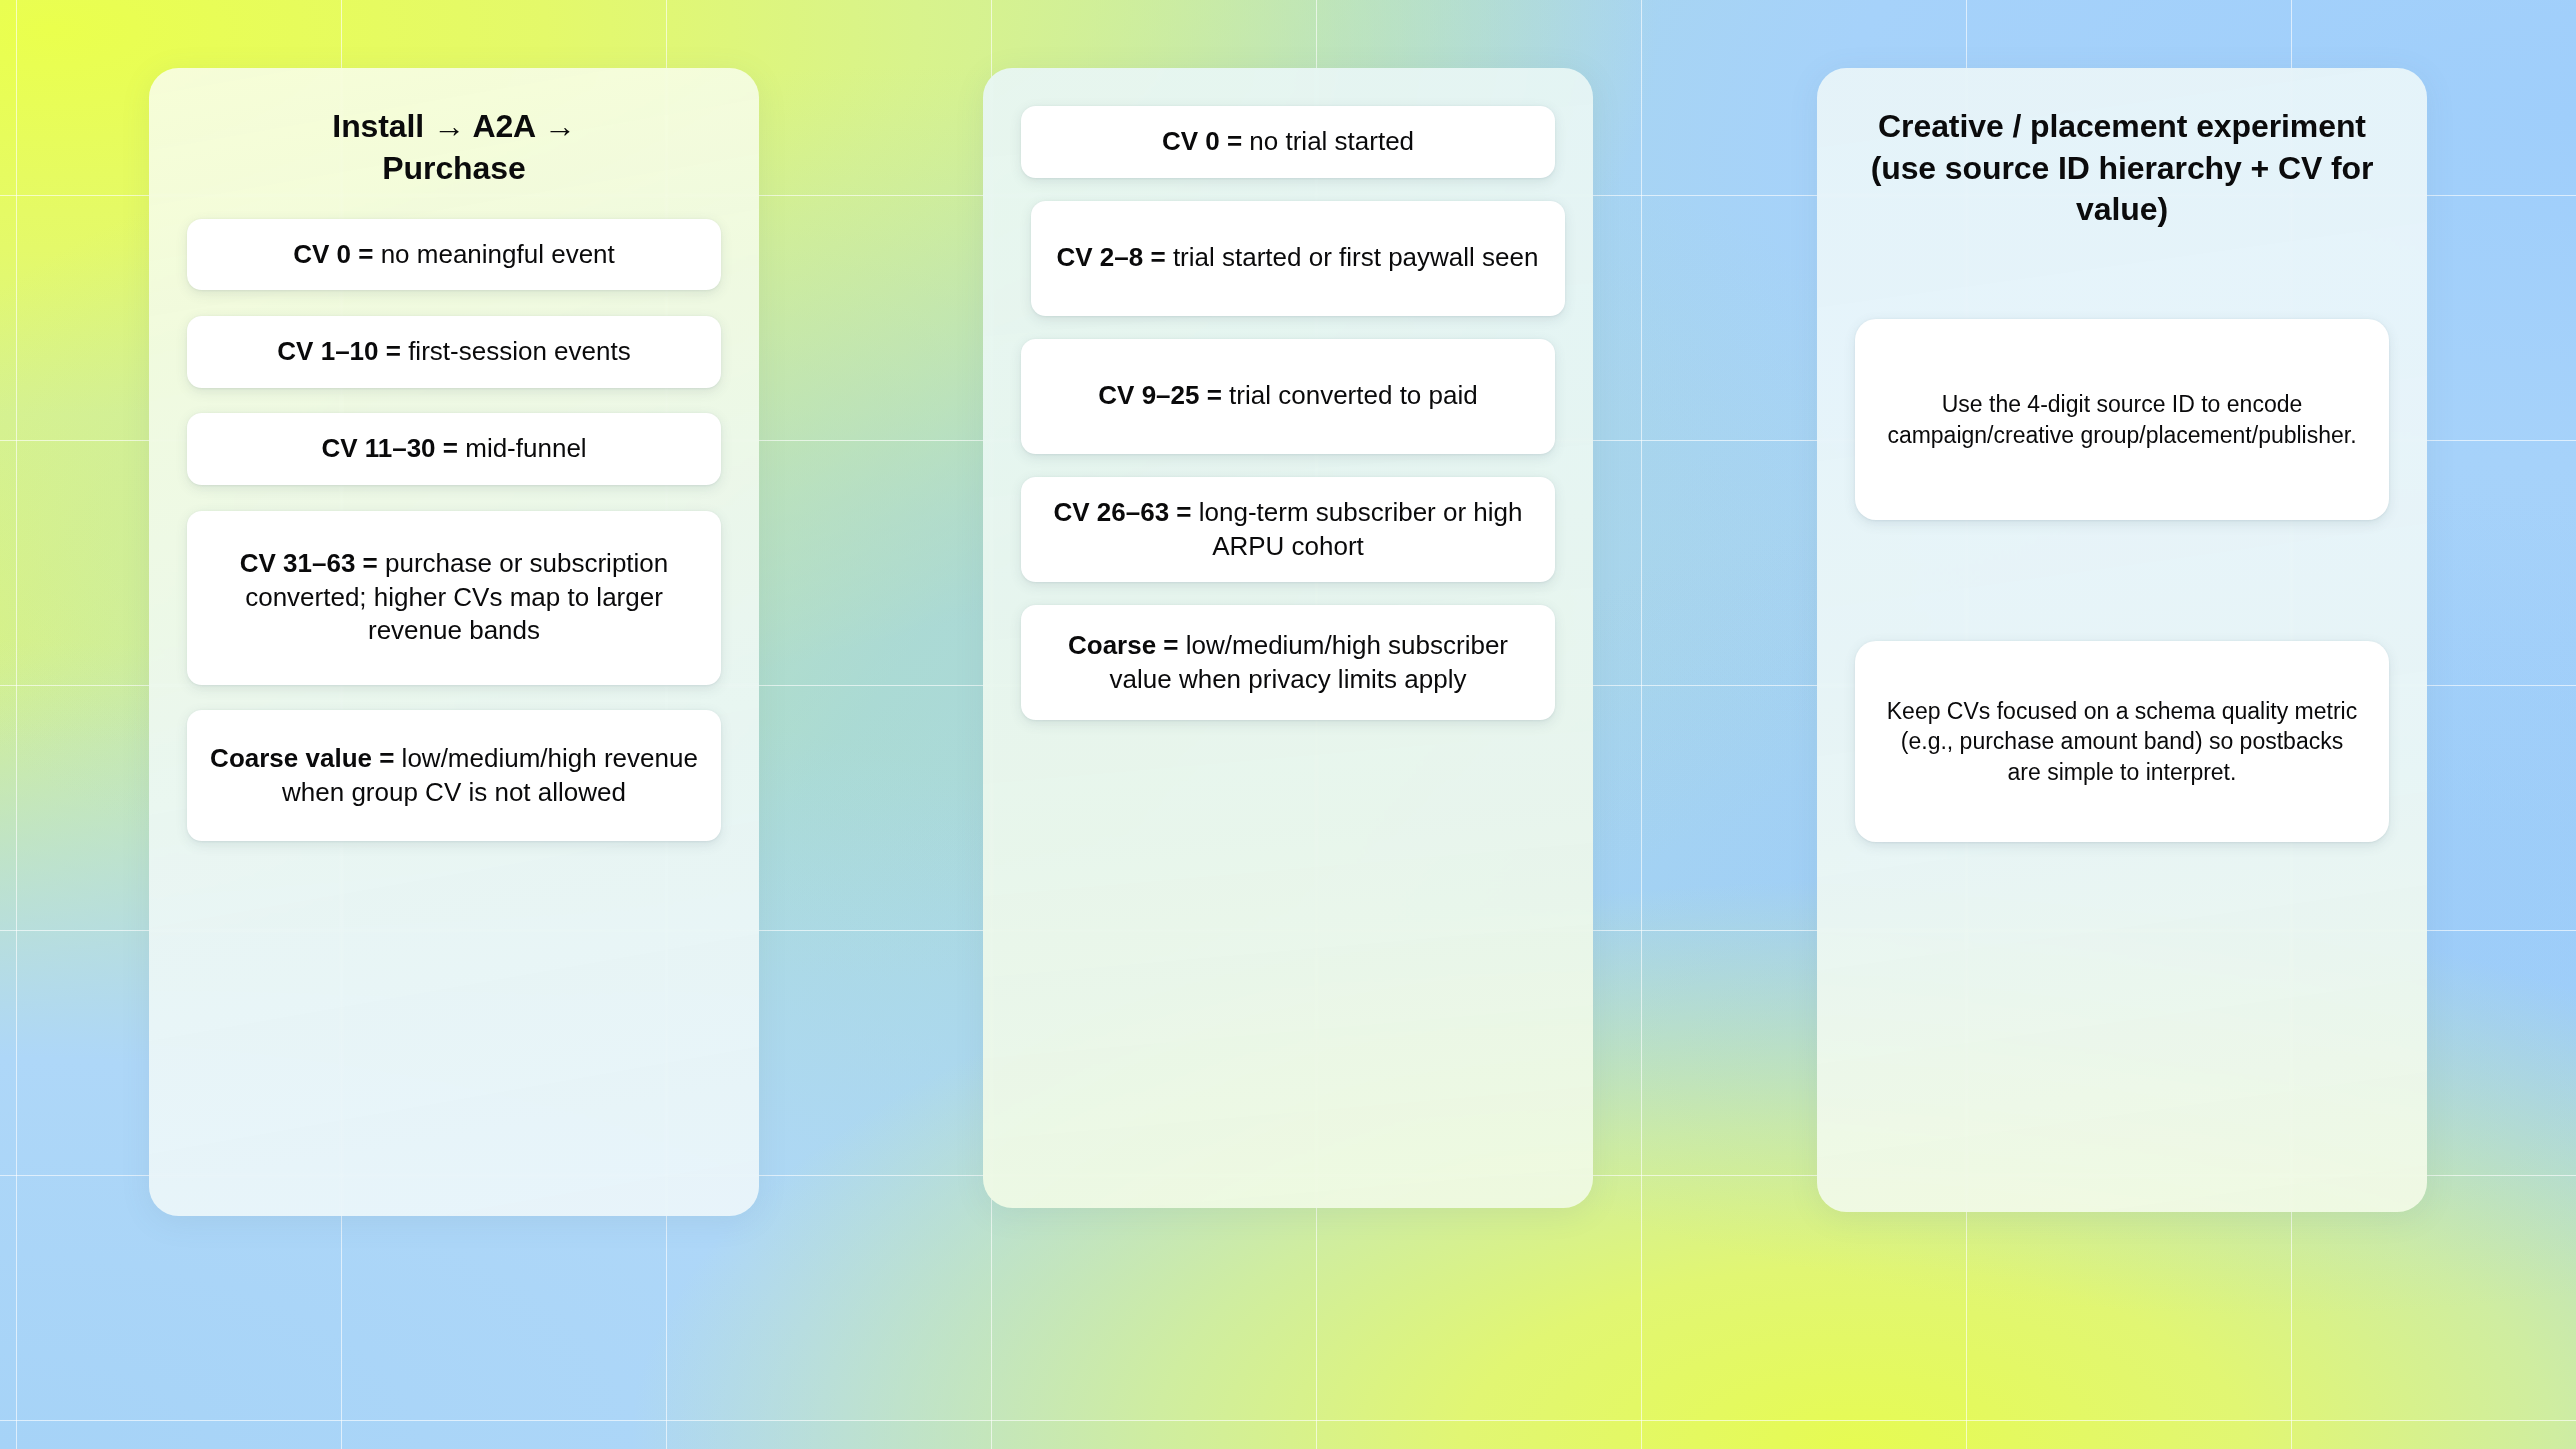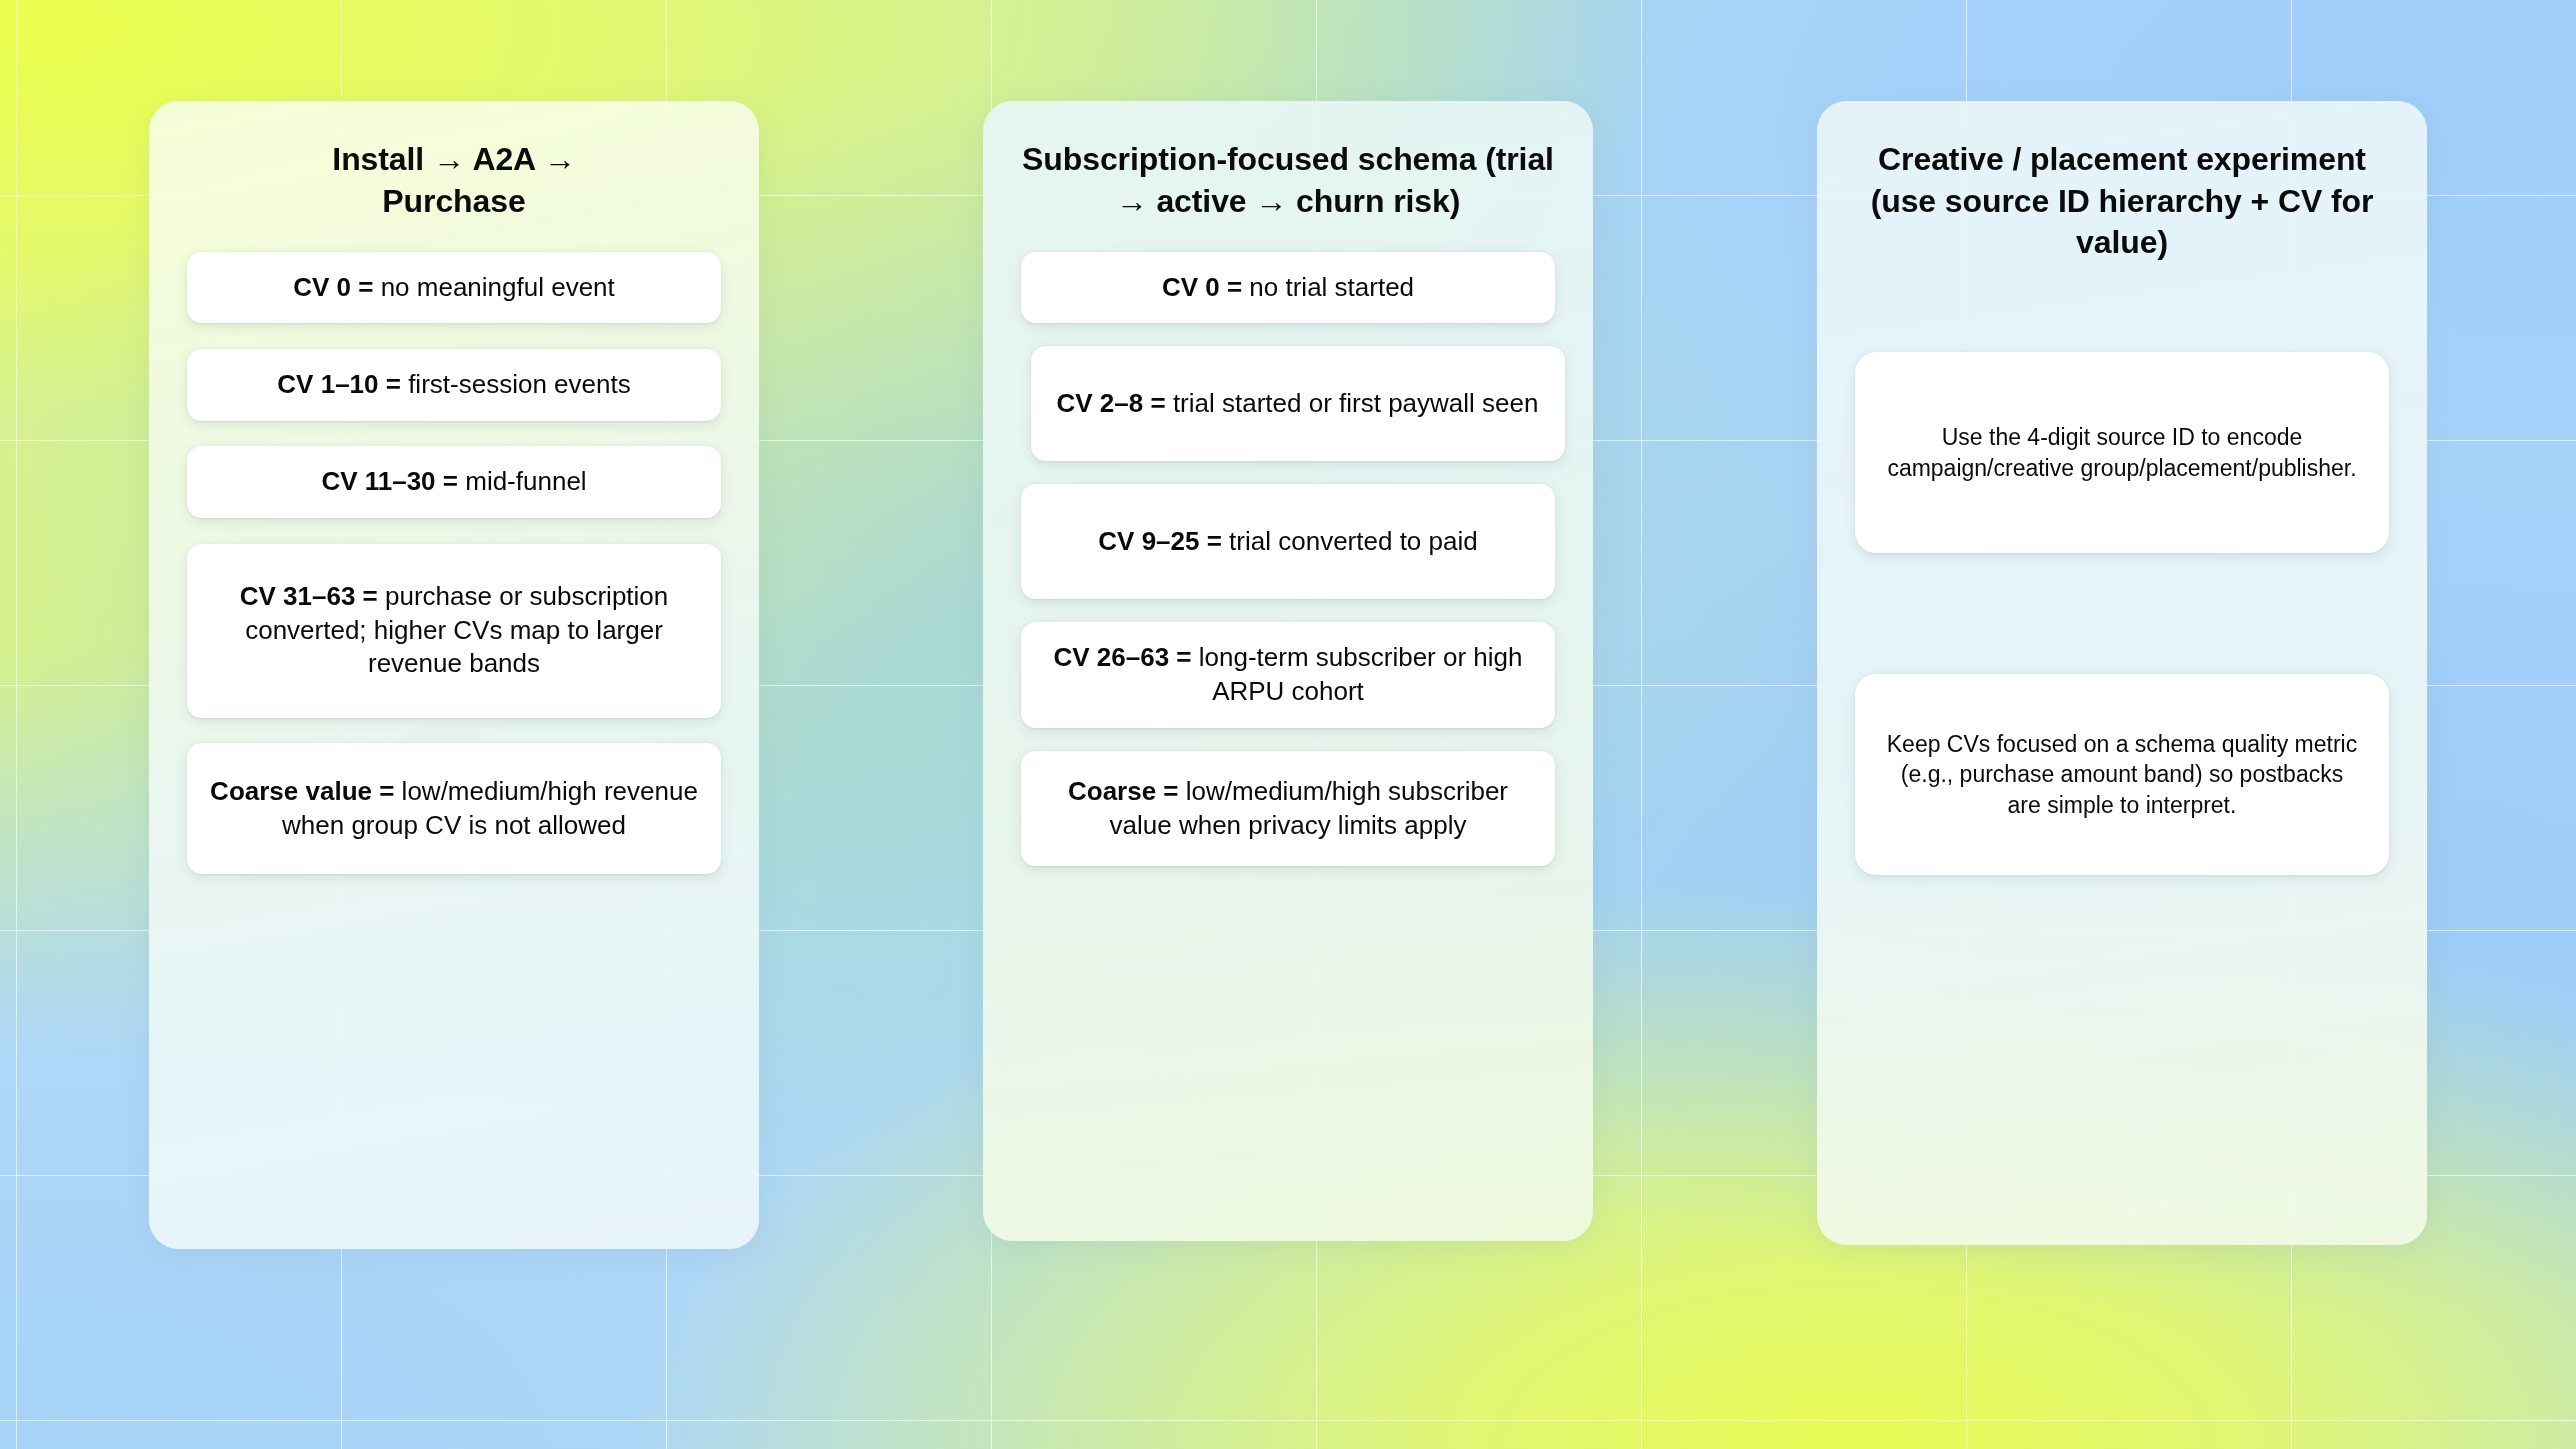--- a/index.html
+++ b/index.html
@@ -47,21 +47,21 @@
   }
 
   
   .board {
     position: absolute;
     inset: 0;
     display: flex;
     justify-content: center;
     align-items: flex-start;
     gap: 224px;
-    padding-top: 101px;
+    padding-top: 68px;
   }
 
   .panel {
     width: 610px;
     border-radius: 29.5px;
     padding: 38px 38px 40px;
     display: flex;
     flex-direction: column;
     align-items: center;
     box-shadow: 0 5.4px 29.5px rgba(90,120,130,0.10);
@@ -173,21 +173,20 @@
       <div class="card card-3">
         <span><b>CV 31–63 =</b><span> purchase or subscription converted; higher CVs map to larger revenue bands</span></span>
       </div>
       <div class="card card-4">
         <span><b>Coarse value =</b><span> low/medium/high revenue when group CV is not allowed</span></span>
       </div>
     </div>
   </section>
 
   <section class="panel panel-2">
-    <h2 class="panel-title">Subscription-focused schema (trial → active → churn risk)</h2>
     <div class="card-list">
       <div class="card card-0">
         <span><b>CV 0 =</b><span> no trial started</span></span>
       </div>
       <div class="card card-1">
         <span><b>CV 2–8 =</b><span> trial started or first paywall seen</span></span>
       </div>
       <div class="card card-2">
         <span><b>CV 9–25 =</b><span> trial converted to paid</span></span>
       </div>

